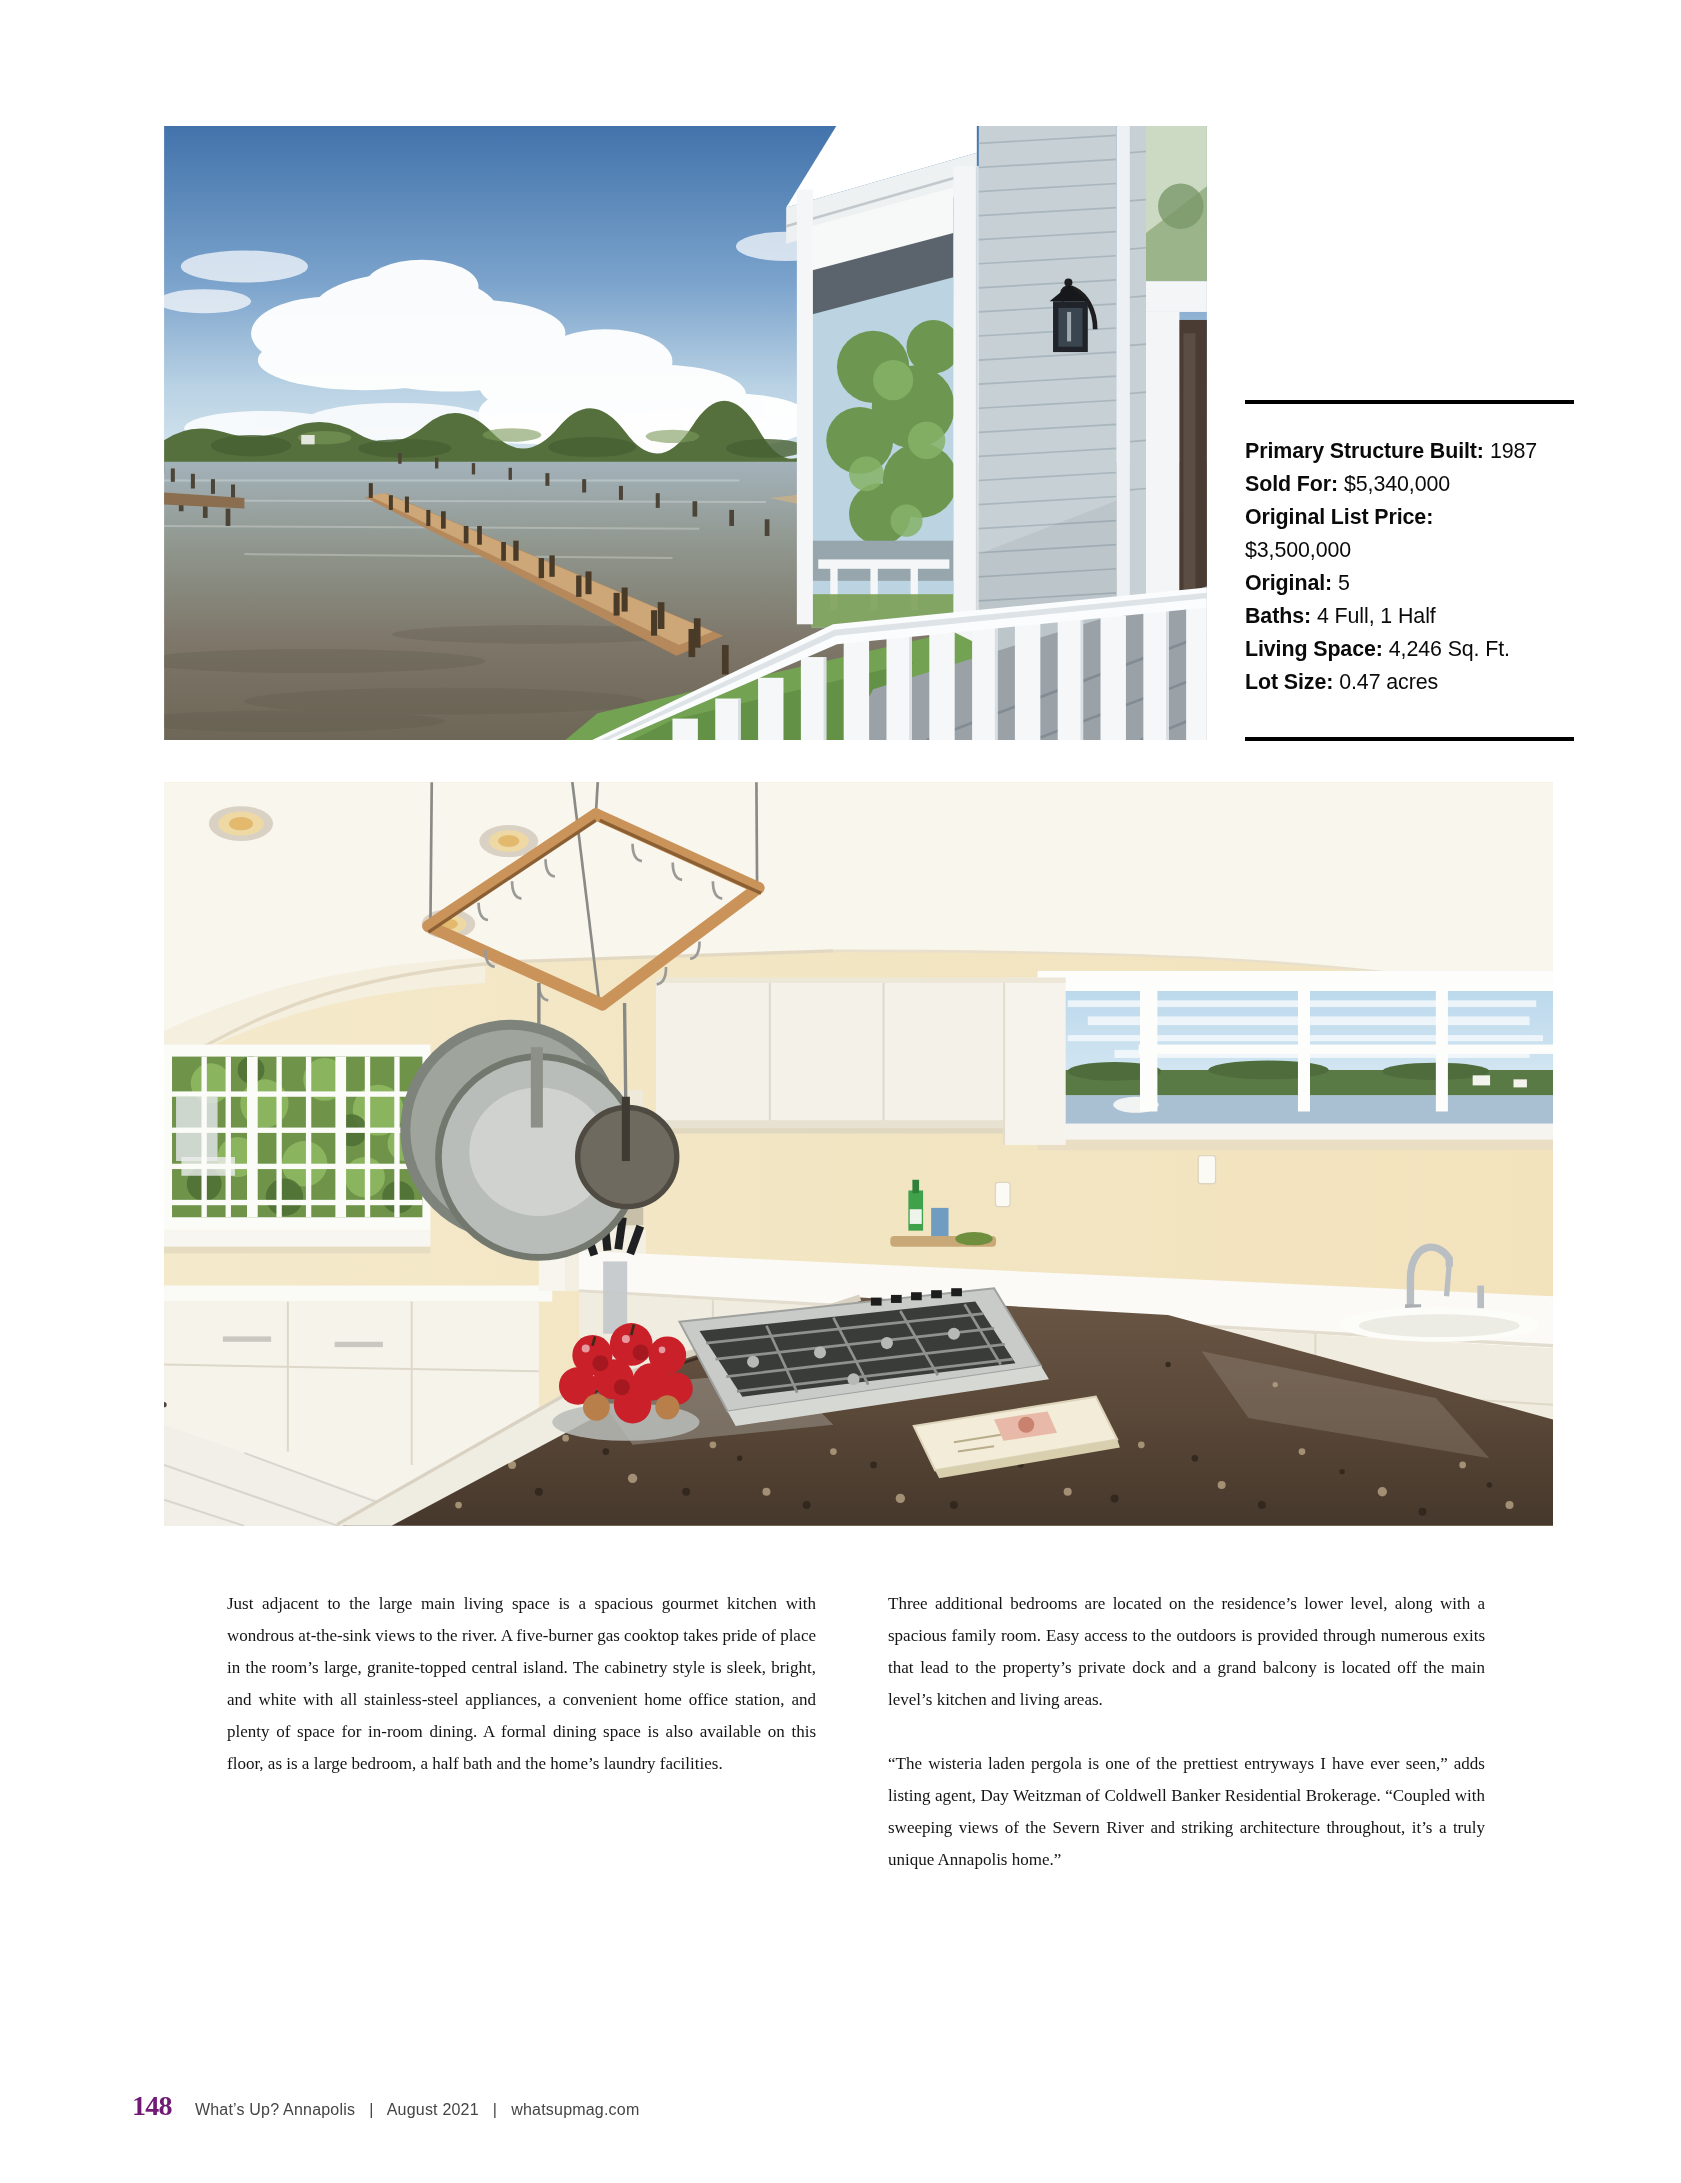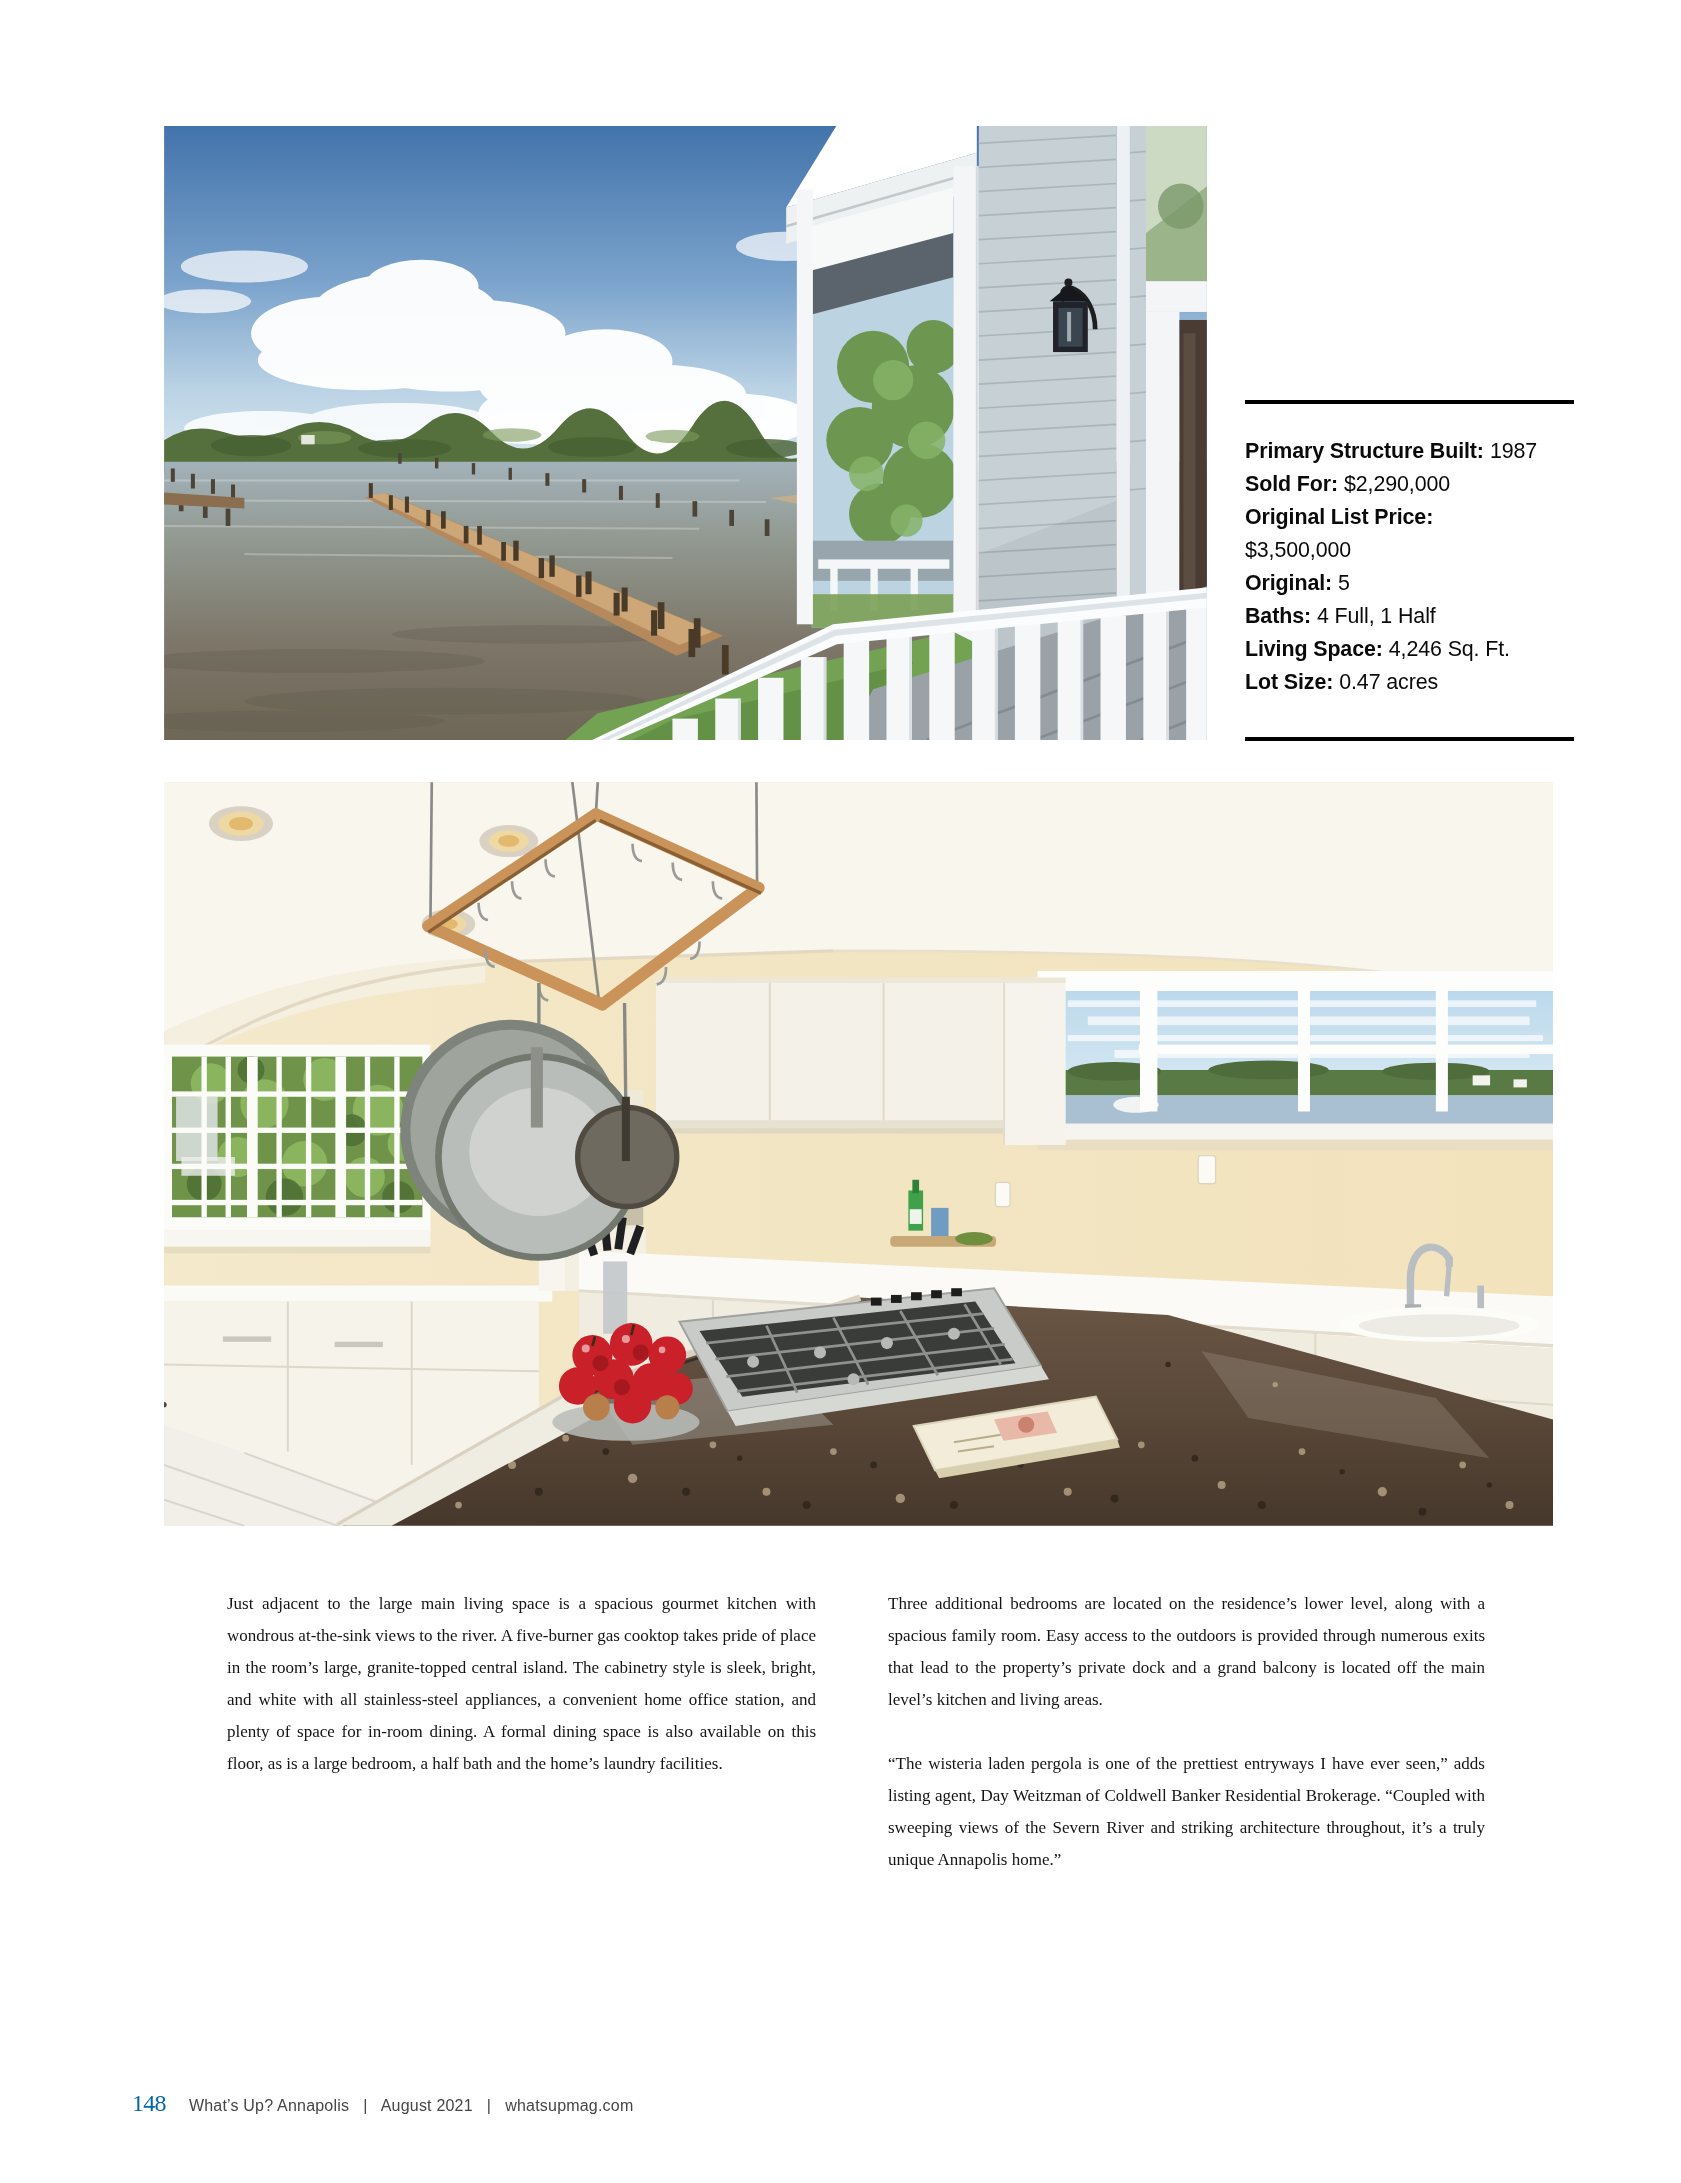--- a/index.html
+++ b/index.html
@@ -18,22 +18,22 @@
   .info-row .lbl{font-weight:bold;margin-right:6px;}
   .info-row .lbl:empty{margin-right:0;}
 
   .col{position:absolute;top:1588px;font-family:"Liberation Serif",serif;
        font-size:17px;line-height:32px;color:#141414;text-align:justify;}
   #col-left{left:209px;width:589px;}
   #col-right{left:870px;width:597px;}
   .col p{margin:0 0 32px 0;padding:0;}
 
   .footer{position:absolute;left:114px;top:2090px;display:flex;align-items:baseline;}
-  .footer .pagenum{font-family:"Liberation Serif",serif;font-weight:normal;
-                   font-size:24px;color:#0369a1;letter-spacing:-0.7px;}
+  .footer .pagenum{font-family:"Liberation Serif",serif;font-weight:bold;
+                   font-size:28px;color:#701a75;letter-spacing:-0.7px;}
   .footer .meta{font-size:16px;color:#454547;margin-left:23px;letter-spacing:0.2px;}
   .footer .meta .sep{margin:0 9.4px;color:#454547;}
 </style>
 </head>
 <body>
 
 <div class="page">
 
   <div class="photo" id="photo-balcony">
     <svg width="1043" height="614" viewBox="0 0 1559 918">
@@ -291,21 +291,21 @@
         </g>
         <polygon points="640,918 1000,745 1559,690 1559,720 1006,775 676,918" fill="#fbfcfd"></polygon>
         <polygon points="652,918 1002,753 1559,698 1559,706 1004,762 664,918" fill="#dde3e6"></polygon>
       </g>
     </svg>
   </div>
 
   <div class="info-box">
     <div class="info-rows">
       <div class="info-row"><span class="lbl">Primary Structure Built:</span><span>1987</span></div>
-      <div class="info-row"><span class="lbl">Sold For:</span><span>$2,290,000</span></div>
+      <div class="info-row"><span class="lbl">Sold For:</span><span>$5,340,000</span></div>
       <div class="info-row"><span class="lbl">Original List Price:</span><span></span></div>
       <div class="info-row"><span class="lbl"></span><span>$3,500,000</span></div>
       <div class="info-row"><span class="lbl">Original:</span><span>5</span></div>
       <div class="info-row"><span class="lbl">Baths:</span><span>4 Full, 1 Half</span></div>
       <div class="info-row"><span class="lbl">Living Space:</span><span>4,246 Sq. Ft.</span></div>
       <div class="info-row"><span class="lbl">Lot Size:</span><span>0.47 acres</span></div>
     </div>
   </div>
 
   <div class="photo" id="photo-kitchen">

